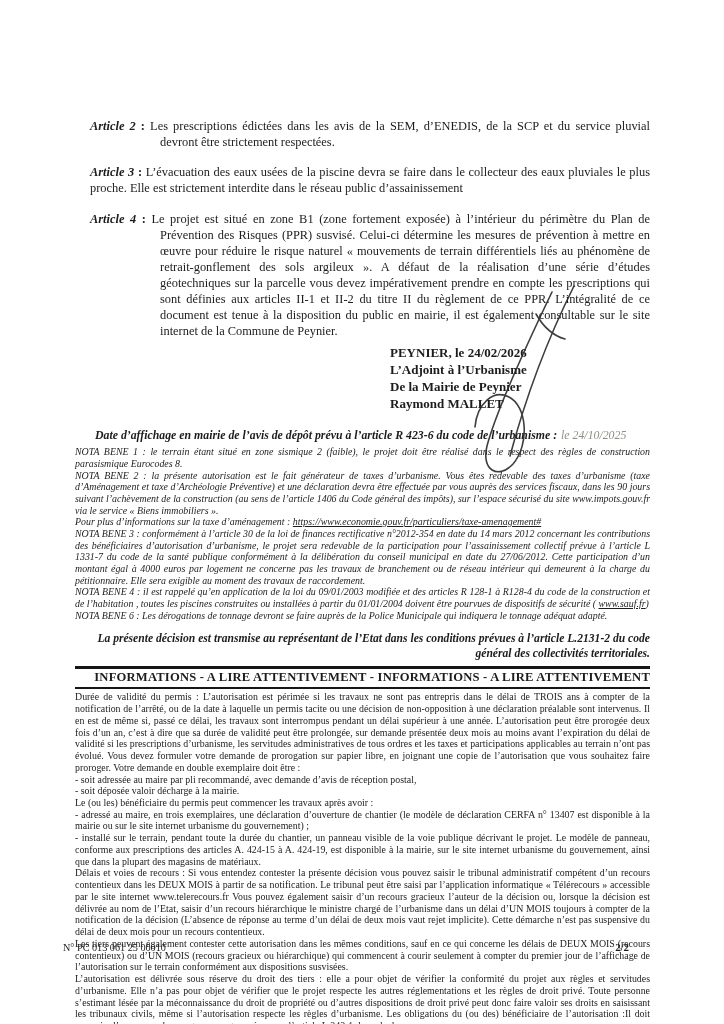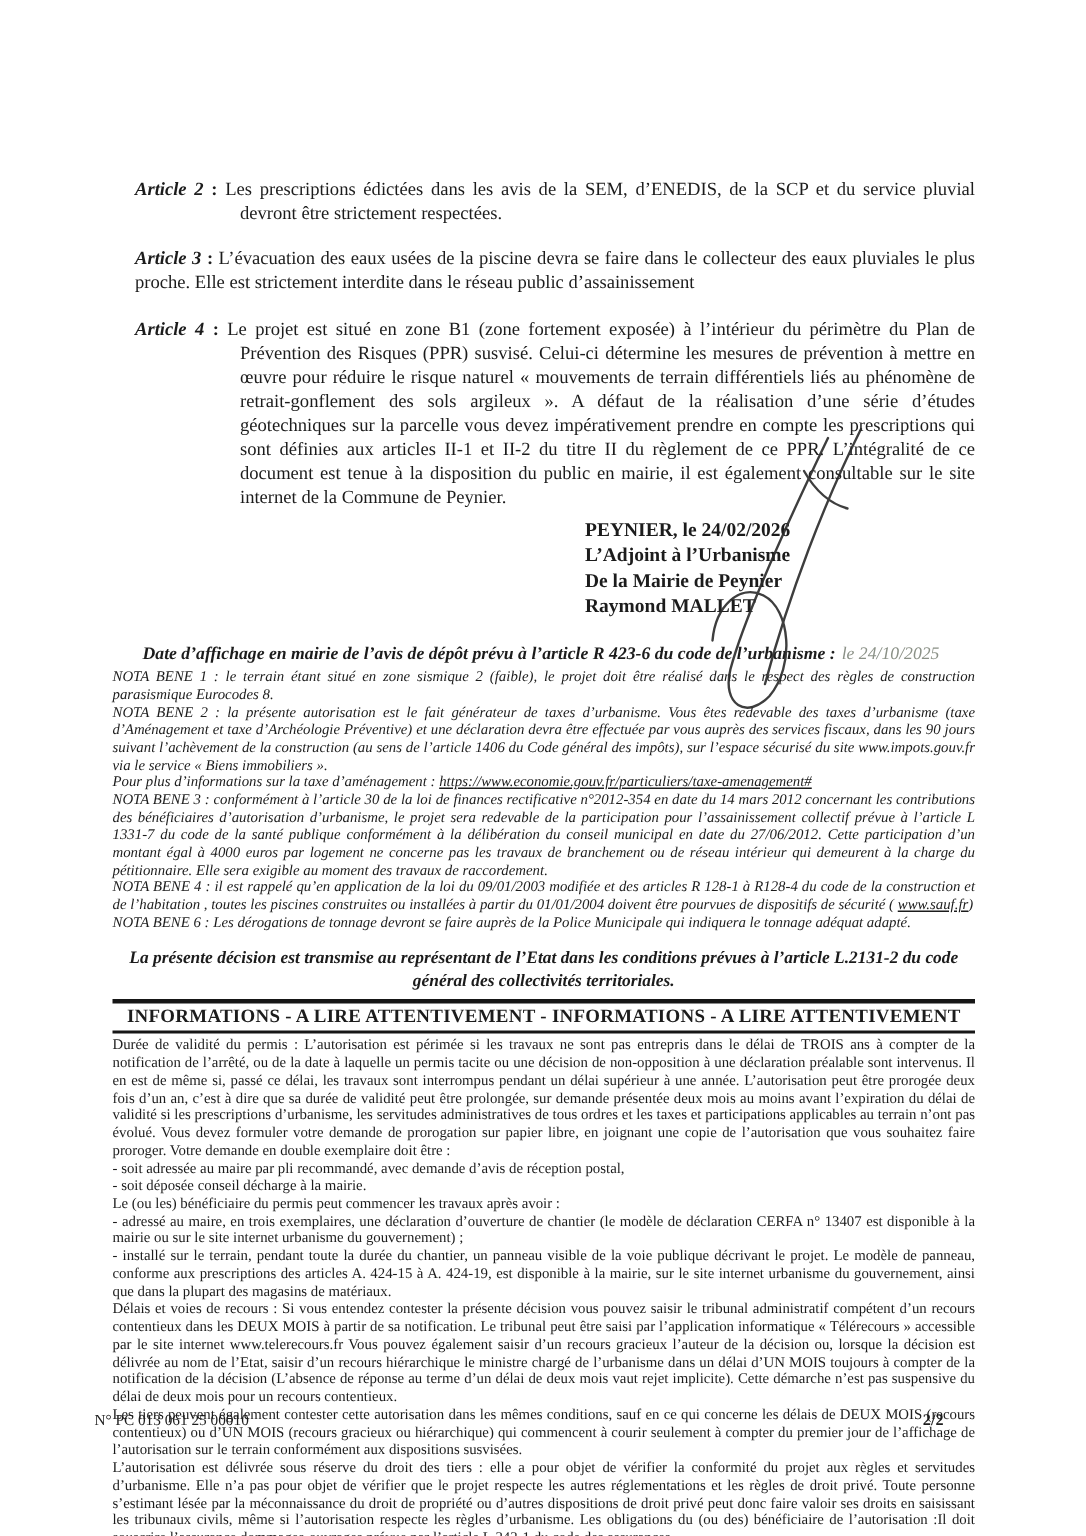--- a/index.html
+++ b/index.html
@@ -24,27 +24,27 @@
   .sig-block{position:relative;margin:4px 0 0 315px;font-weight:bold;font-size:13px;line-height:1.32;}
   .sig-svg{position:absolute;left:34px;top:-60px;pointer-events:none;}
   
   .affichage{margin:16px 0 0 20px;font-size:11.8px;font-weight:bold;font-style:italic;}
   .affichage .val{font-weight:normal;color:#8b9187;padding-left:4px;}
   
   .nb{font-style:italic;font-size:9.9px;line-height:1.18;text-align:justify;margin-top:3px;}
   .nb p{margin:0;}
   .nb .link{text-decoration:underline;}
   
-  .transmission{margin-top:11px;text-align:center;font-weight:bold;font-style:italic;font-size:11.6px;line-height:1.25;}
+  .transmission{margin-top:11px;text-align:right;font-weight:bold;font-style:italic;font-size:11.6px;line-height:1.25;}
   
   .banner{
     margin-top:5px;
     border-top:3px solid #161616;
     border-bottom:2.5px solid #161616;
-    text-align:center;font-weight:bold;font-size:12.6px;
+    text-align:right;font-weight:bold;font-size:12.6px;
     padding:1px 0 2px 0;letter-spacing:0.2px;
   }
   
   .info{font-size:9.9px;line-height:1.185;text-align:justify;margin-top:2px;}
   .info p{margin:0;}
   
   .footer{
     position:absolute;left:63px;right:95px;top:941px;
     display:flex;justify-content:space-between;align-items:baseline;
     font-size:10.2px;
@@ -89,21 +89,21 @@
     <p>NOTA BENE 6 : Les dérogations de tonnage devront se faire auprès de la Police Municipale qui indiquera le tonnage adéquat adapté.</p>
   </div>
 
   <div class="transmission">La présente décision est transmise au représentant de l’Etat dans les conditions prévues à l’article L.2131-2 du code général des collectivités territoriales.</div>
 
   <div class="banner">INFORMATIONS  -  A LIRE ATTENTIVEMENT  -  INFORMATIONS  -  A LIRE ATTENTIVEMENT</div>
 
   <div class="info">
     <p>Durée de validité du permis : L’autorisation est périmée si les travaux ne sont pas entrepris dans le délai de TROIS ans à compter de la notification de l’arrêté, ou de la date à laquelle un permis tacite ou une décision de non-opposition à une déclaration préalable sont intervenus. Il en est de même si, passé ce délai, les travaux sont interrompus pendant un délai supérieur à une année. L’autorisation peut être prorogée deux fois d’un an, c’est à dire que sa durée de validité peut être prolongée, sur demande présentée deux mois au moins avant l’expiration du délai de validité si les prescriptions d’urbanisme, les servitudes administratives de tous ordres et les taxes et participations applicables au terrain n’ont pas évolué. Vous devez formuler votre demande de prorogation sur papier libre, en joignant une copie de l’autorisation que vous souhaitez faire proroger. Votre demande en double exemplaire doit être :</p>
     <p>- soit adressée au maire par pli recommandé, avec demande d’avis de réception postal,</p>
-    <p>- soit déposée conseil décharge à la mairie.</p>
+    <p>- soit déposée valoir décharge à la mairie.</p>
     <p>Le (ou les) bénéficiaire du permis peut commencer les travaux après avoir :</p>
     <p>- adressé au maire, en trois exemplaires, une déclaration d’ouverture de chantier (le modèle de déclaration CERFA n° 13407 est disponible à la mairie ou sur le site internet urbanisme du gouvernement) ;</p>
     <p>- installé sur le terrain, pendant toute la durée du chantier, un panneau visible de la voie publique décrivant le projet. Le modèle de panneau, conforme aux prescriptions des articles A. 424-15 à A. 424-19, est disponible à la mairie, sur le site internet urbanisme du gouvernement, ainsi que dans la plupart des magasins de matériaux.</p>
     <p>Délais et voies de recours : Si vous entendez contester la présente décision vous pouvez saisir le tribunal administratif compétent d’un recours contentieux dans les DEUX MOIS à partir de sa notification. Le tribunal peut être saisi par l’application informatique « Télérecours » accessible par le site internet www.telerecours.fr  Vous pouvez également saisir d’un recours gracieux l’auteur de la décision ou, lorsque la décision est délivrée au nom de l’Etat, saisir d’un recours hiérarchique le ministre chargé de l’urbanisme dans un délai d’UN MOIS toujours à compter de la notification de la décision (L’absence de réponse au terme d’un délai de deux mois vaut rejet implicite). Cette démarche n’est pas suspensive du délai de deux mois pour un recours contentieux.</p>
     <p>Les tiers peuvent également contester cette autorisation dans les mêmes conditions, sauf en ce qui concerne les délais de DEUX MOIS (recours contentieux) ou d’UN MOIS (recours gracieux ou hiérarchique) qui commencent à courir seulement à compter du premier jour de l’affichage de l’autorisation sur le terrain conformément aux dispositions susvisées.</p>
     <p>L’autorisation est délivrée sous réserve du droit des tiers : elle a pour objet de vérifier la conformité du projet aux règles et servitudes d’urbanisme. Elle n’a pas pour objet de vérifier que le projet respecte les autres réglementations et les règles de droit privé. Toute personne s’estimant lésée par la méconnaissance du droit de propriété ou d’autres dispositions de droit privé peut donc faire valoir ses droits en saisissant les tribunaux civils, même si l’autorisation respecte les règles d’urbanisme. Les obligations du (ou des) bénéficiaire de l’autorisation :Il doit souscrire l’assurance dommages-ouvrages prévue par l’article L.242-1 du code des assurances.</p>
   </div>
 
   <div class="footer">
     <span>N° PC 013 061 25 00010</span>

